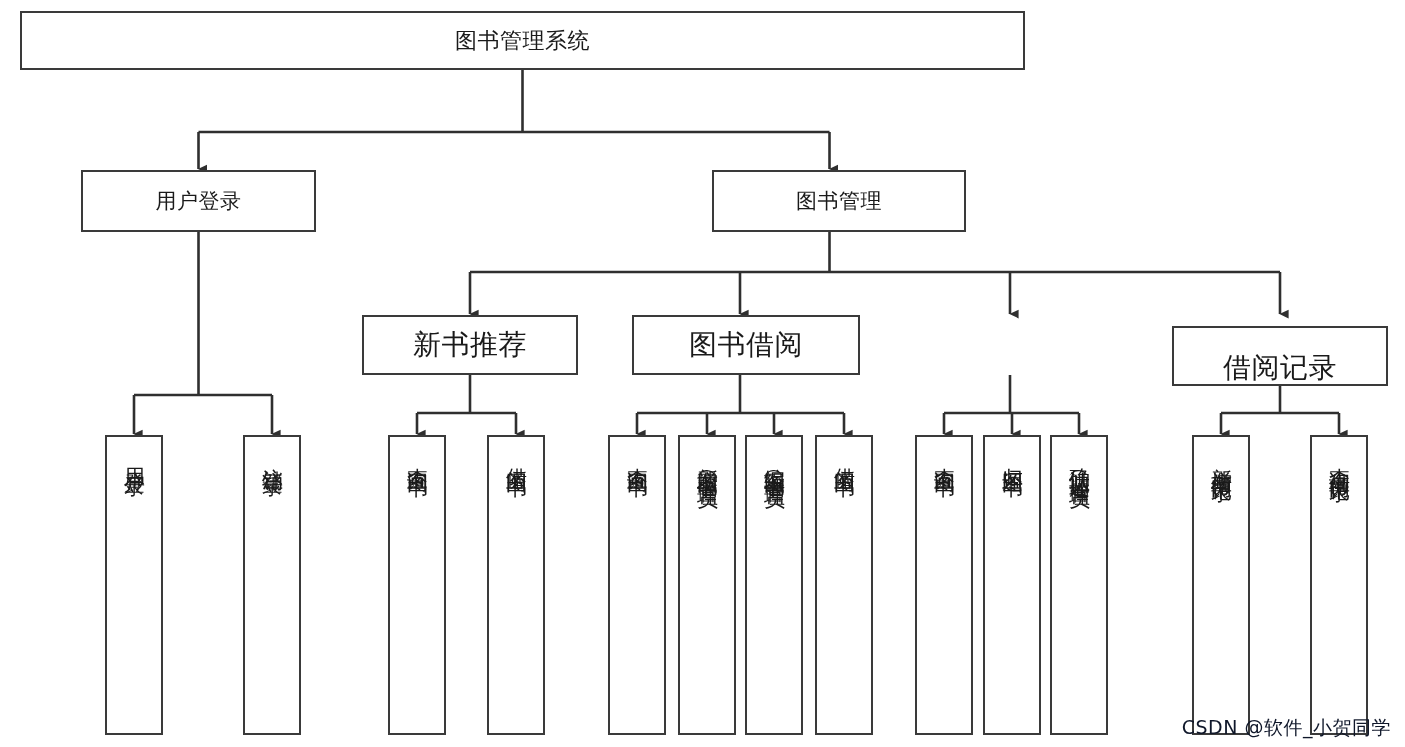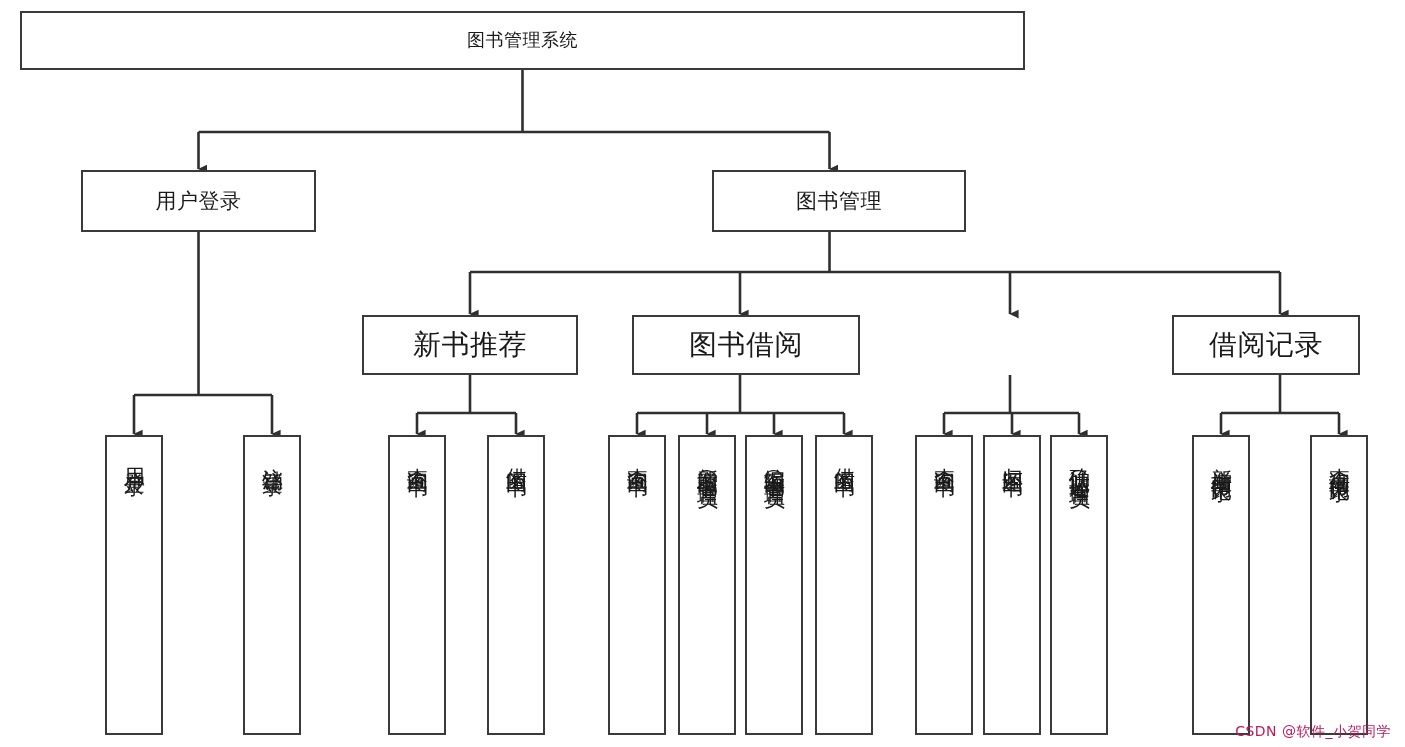--- a/index.html
+++ b/index.html
@@ -28,21 +28,21 @@
     text-align:center;
     z-index:2;
   }
   .node .lbl{
     display:block;
     line-height:1.15;
     letter-spacing:.5px;
   }
 
   
-  .node.root{font-size:18px;}
+  .node.root{font-size:22px;}
   
   .node.lv2{font-size:21px;}
   .node.lv3{font-size:28px;}
 
   
   .node.leaf{
     writing-mode:vertical-rl;
     text-orientation:upright;
     -webkit-writing-mode:vertical-rl;
     align-items:center;
@@ -55,22 +55,22 @@
     text-orientation:upright;
     letter-spacing:3px;
     line-height:1;
     white-space:nowrap;
   }
 
   
   #watermark{
     position:absolute;
     right:14px;bottom:6px;
-    font-size:14px;
-    color:#be185d;
+    font-size:19px;
+    color:#0f172a;
     letter-spacing:.5px;
     z-index:5;
     white-space:nowrap;
     user-select:none;
   }
 </style>
 </head>
 <body>
 
 <div id="diagram">
@@ -128,21 +128,21 @@
   <div class="node lv2" id="n-l2-1" style="left: 712px; top: 170px; width: 254px; height: 62px;">
     <span class="lbl">图书管理</span>
   </div>
 
   <div class="node lv3" id="n-l3-0" style="left: 362px; top: 315px; width: 216px; height: 60px;">
     <span class="lbl">新书推荐</span>
   </div>
   <div class="node lv3" id="n-l3-1" style="left: 632px; top: 315px; width: 228px; height: 60px;">
     <span class="lbl">图书借阅</span>
   </div>
-  <div class="node lv3" id="n-l3-3" style="left: 1172px; top: 315px; width: 188px; height: 60px;">
+  <div class="node lv3" id="n-l3-3" style="left: 1172px; top: 326px; width: 216px; height: 60px; align-items: flex-end;">
     <span class="lbl">借阅记录</span>
   </div>
 
   <div class="node leaf" id="n-lf-0" style="left: 105px; top: 435px; width: 58px; height: 300px;">
     <span class="lbl">用户登录</span>
     </div>
   <div class="node leaf" id="n-lf-1" style="left: 243px; top: 435px; width: 58px; height: 300px;">
     <span class="lbl">注销登录</span>
     </div>
   <div class="node leaf" id="n-lf-2" style="left: 388px; top: 435px; width: 58px; height: 300px;">

